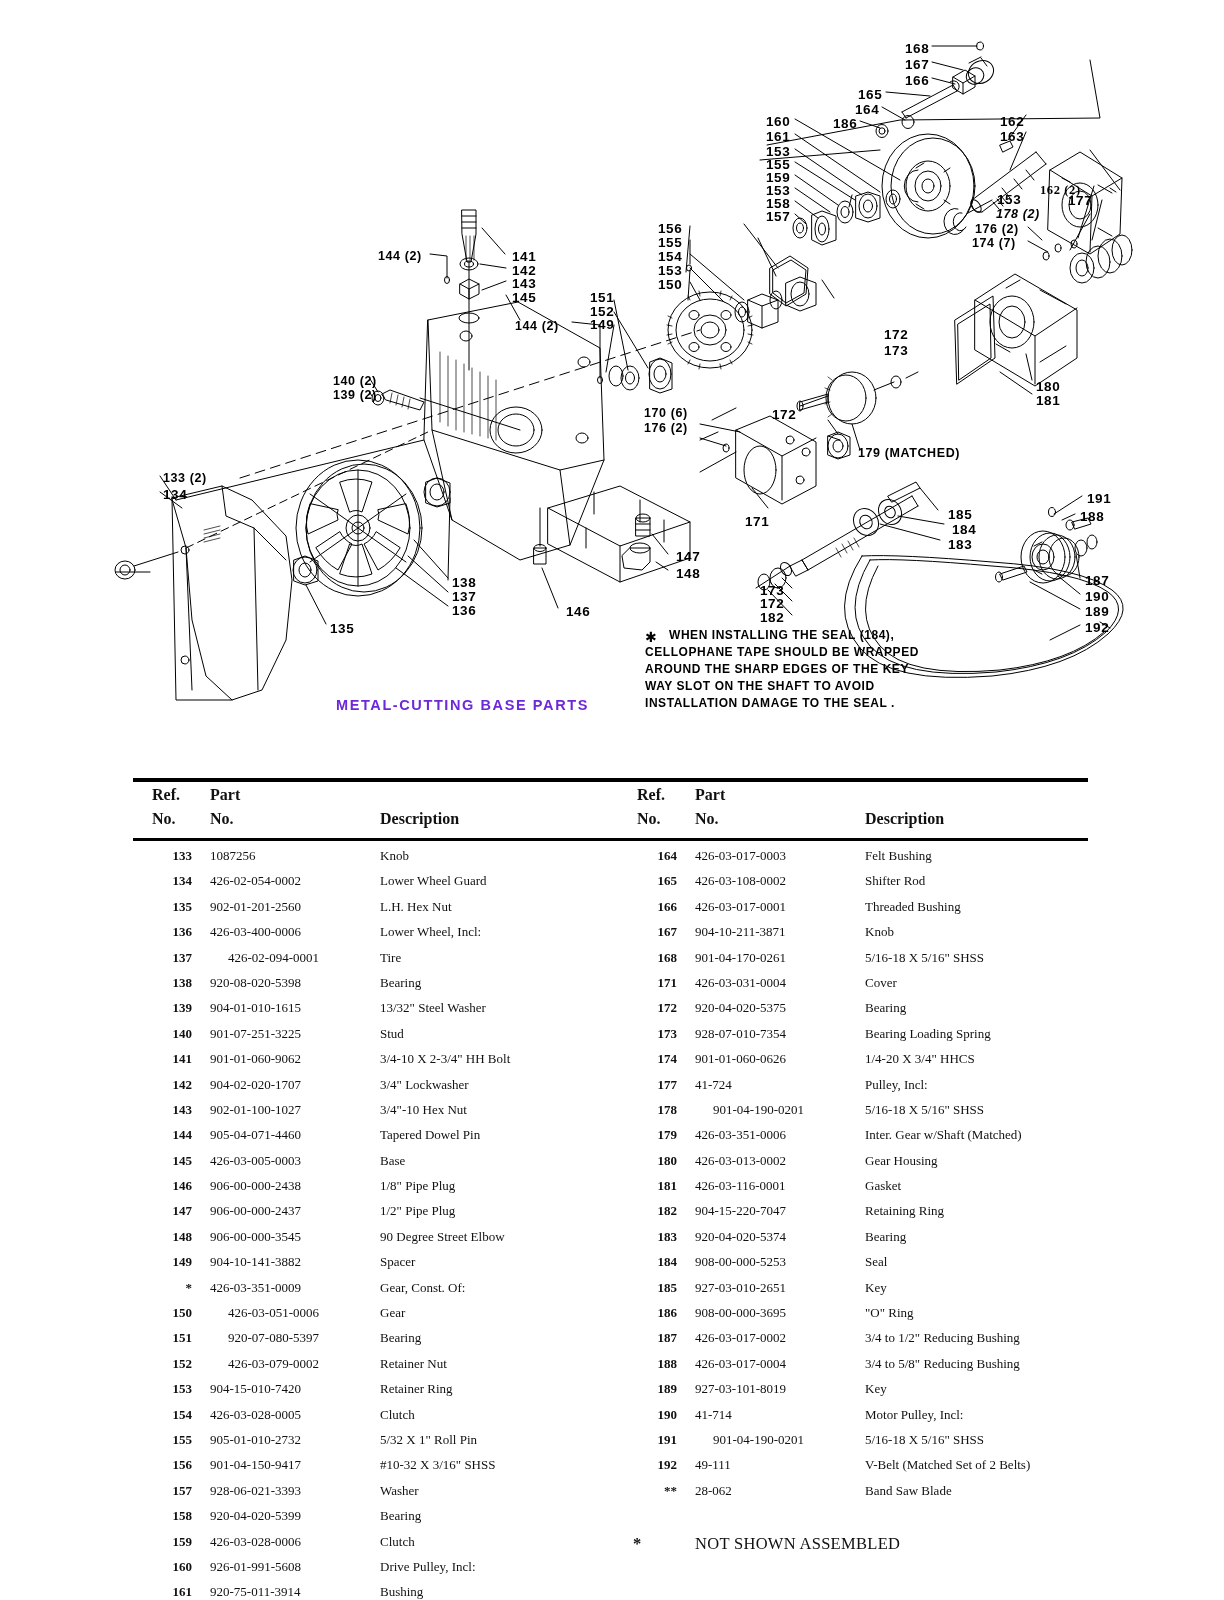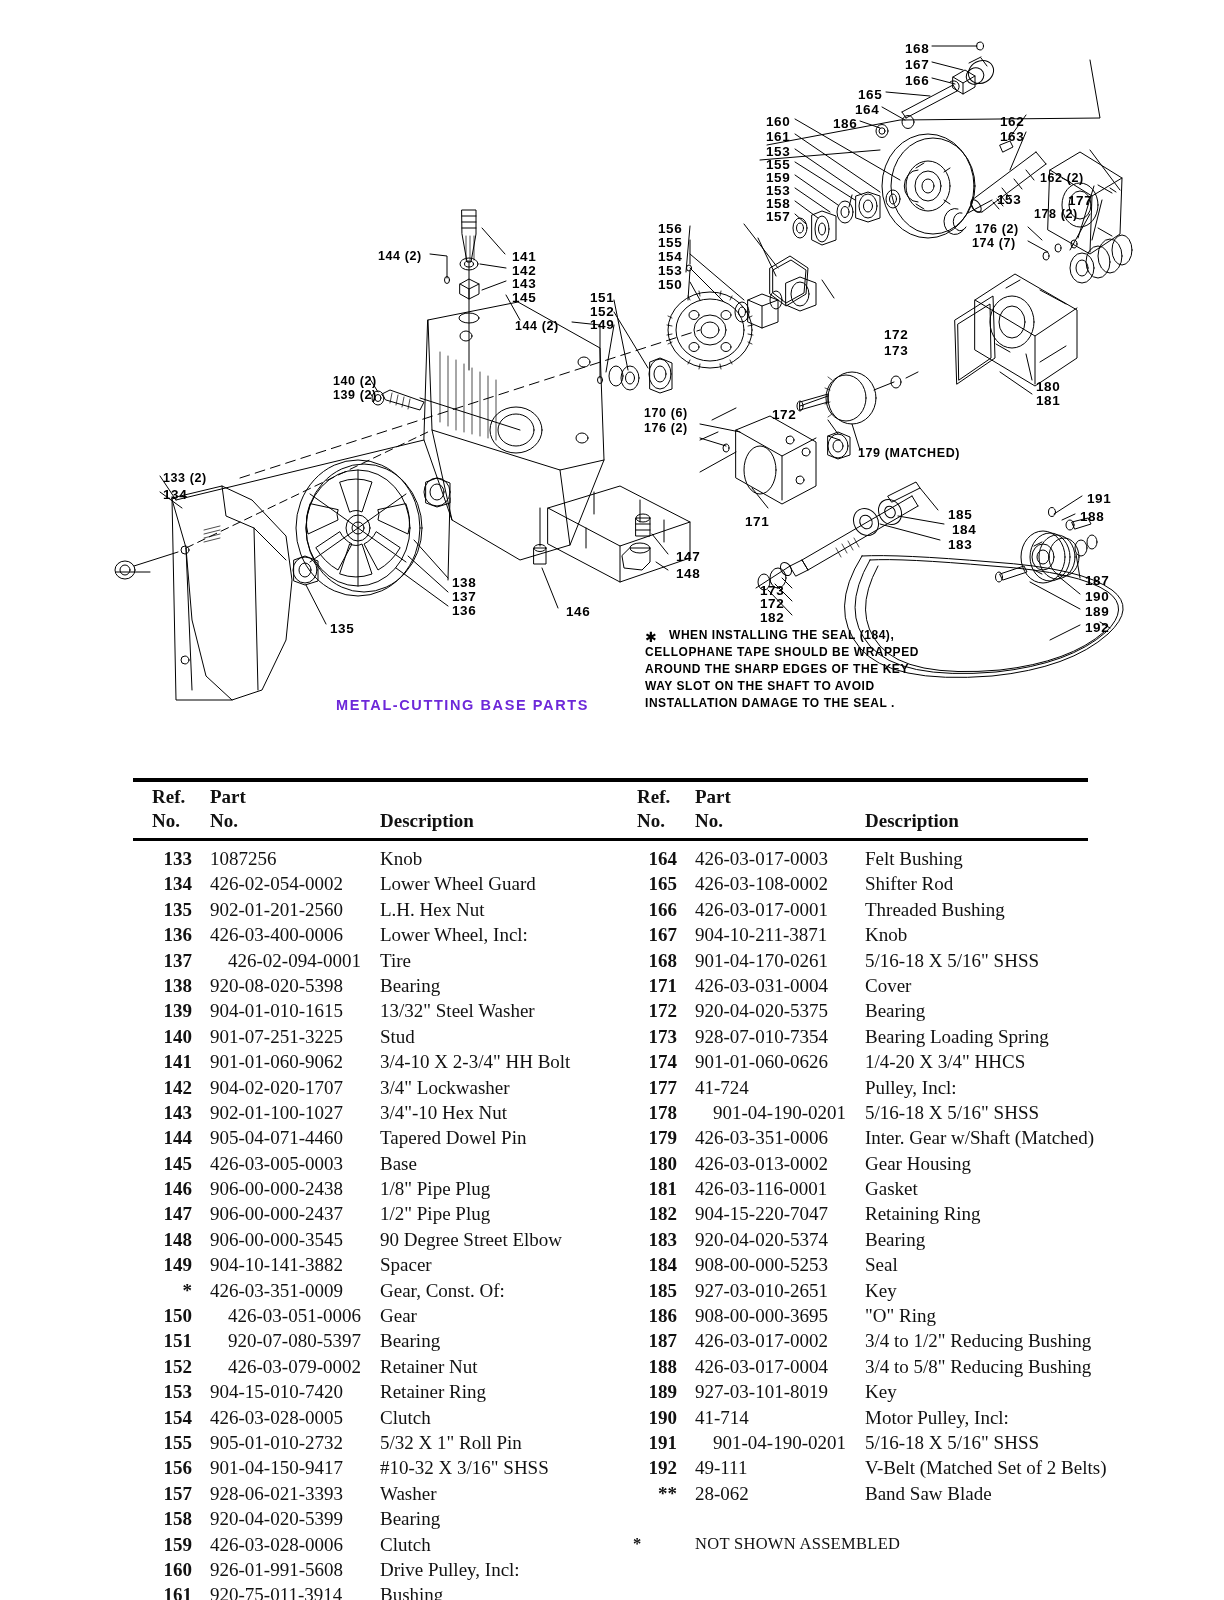--- a/index.html
+++ b/index.html
@@ -99,34 +99,34 @@
   .col-group {
     position: absolute;
     top: 26px;
   }
   #col-left  { left: 140px; width: 480px; }
   #col-right { left: 625px; width: 470px; }
 
   .hdr {
     position: relative;
     height: 52px;
-    font-size: 19px;
+    font-size: 16px;
     font-weight: 700;
   }
   .hdr .h-ref  { position: absolute; left: 12px;  top: 0px; }
   .hdr .h-ref2 { position: absolute; left: 12px;  top: 24px; }
   .hdr .h-part { position: absolute; left: 70px;  top: 0px; }
   .hdr .h-part2{ position: absolute; left: 70px;  top: 24px; }
   .hdr .h-desc { position: absolute; left: 240px; top: 24px; }
 
   .rows { position: relative; margin-top: 10px; }
   .prow {
     position: relative;
     height: 25.4px;
-    font-size: 19px;
+    font-size: 13px;
     white-space: nowrap;
   }
   .prow .c-ref {
     position: absolute; left: 0px; width: 52px;
     text-align: right; font-weight: 700;
   }
   .prow .c-part { position: absolute; left: 70px; }
   .prow .c-part.indent { left: 88px; }
   .prow .c-desc { position: absolute; left: 240px; }
 
@@ -544,23 +544,23 @@
       <div class="callout" style="left: 766px; top: 130px;">161</div>
       <div class="callout" style="left: 766px; top: 145px;">153</div>
       <div class="callout" style="left: 766px; top: 158px;">155</div>
       <div class="callout" style="left: 766px; top: 171px;">159</div>
       <div class="callout" style="left: 766px; top: 184px;">153</div>
       <div class="callout" style="left: 766px; top: 197px;">158</div>
       <div class="callout" style="left: 766px; top: 210px;">157</div>
       <div class="callout" style="left: 1000px; top: 115px;">162</div>
       <div class="callout" style="left: 1000px; top: 130px;">163</div>
       <div class="callout" style="left: 997px; top: 193px;">153</div>
-      <div class="callout small" style="left: 1040px; top: 172px;">162 (2)</div>
+      <div class="callout small" style="left: 1040px; top: 184px; font-family: Liberation Serif, serif;">162 (2)</div>
       <div class="callout" style="left: 1068px; top: 194px;">177</div>
-      <div class="callout small" style="left: 1034px; top: 208px;">178 (2)</div>
+      <div class="callout small" style="left: 996px; top: 208px; font-style: italic;">178 (2)</div>
       <div class="callout small" style="left: 975px; top: 223px;">176 (2)</div>
       <div class="callout small" style="left: 972px; top: 237px;">174 (7)</div>
       <div class="callout" style="left: 658px; top: 222px;">156</div>
       <div class="callout" style="left: 658px; top: 236px;">155</div>
       <div class="callout" style="left: 658px; top: 250px;">154</div>
       <div class="callout" style="left: 658px; top: 264px;">153</div>
       <div class="callout" style="left: 658px; top: 278px;">150</div>
       <div class="callout small" style="left: 378px; top: 250px;">144 (2)</div>
       <div class="callout" style="left: 512px; top: 250px;">141</div>
       <div class="callout" style="left: 512px; top: 264px;">142</div>

